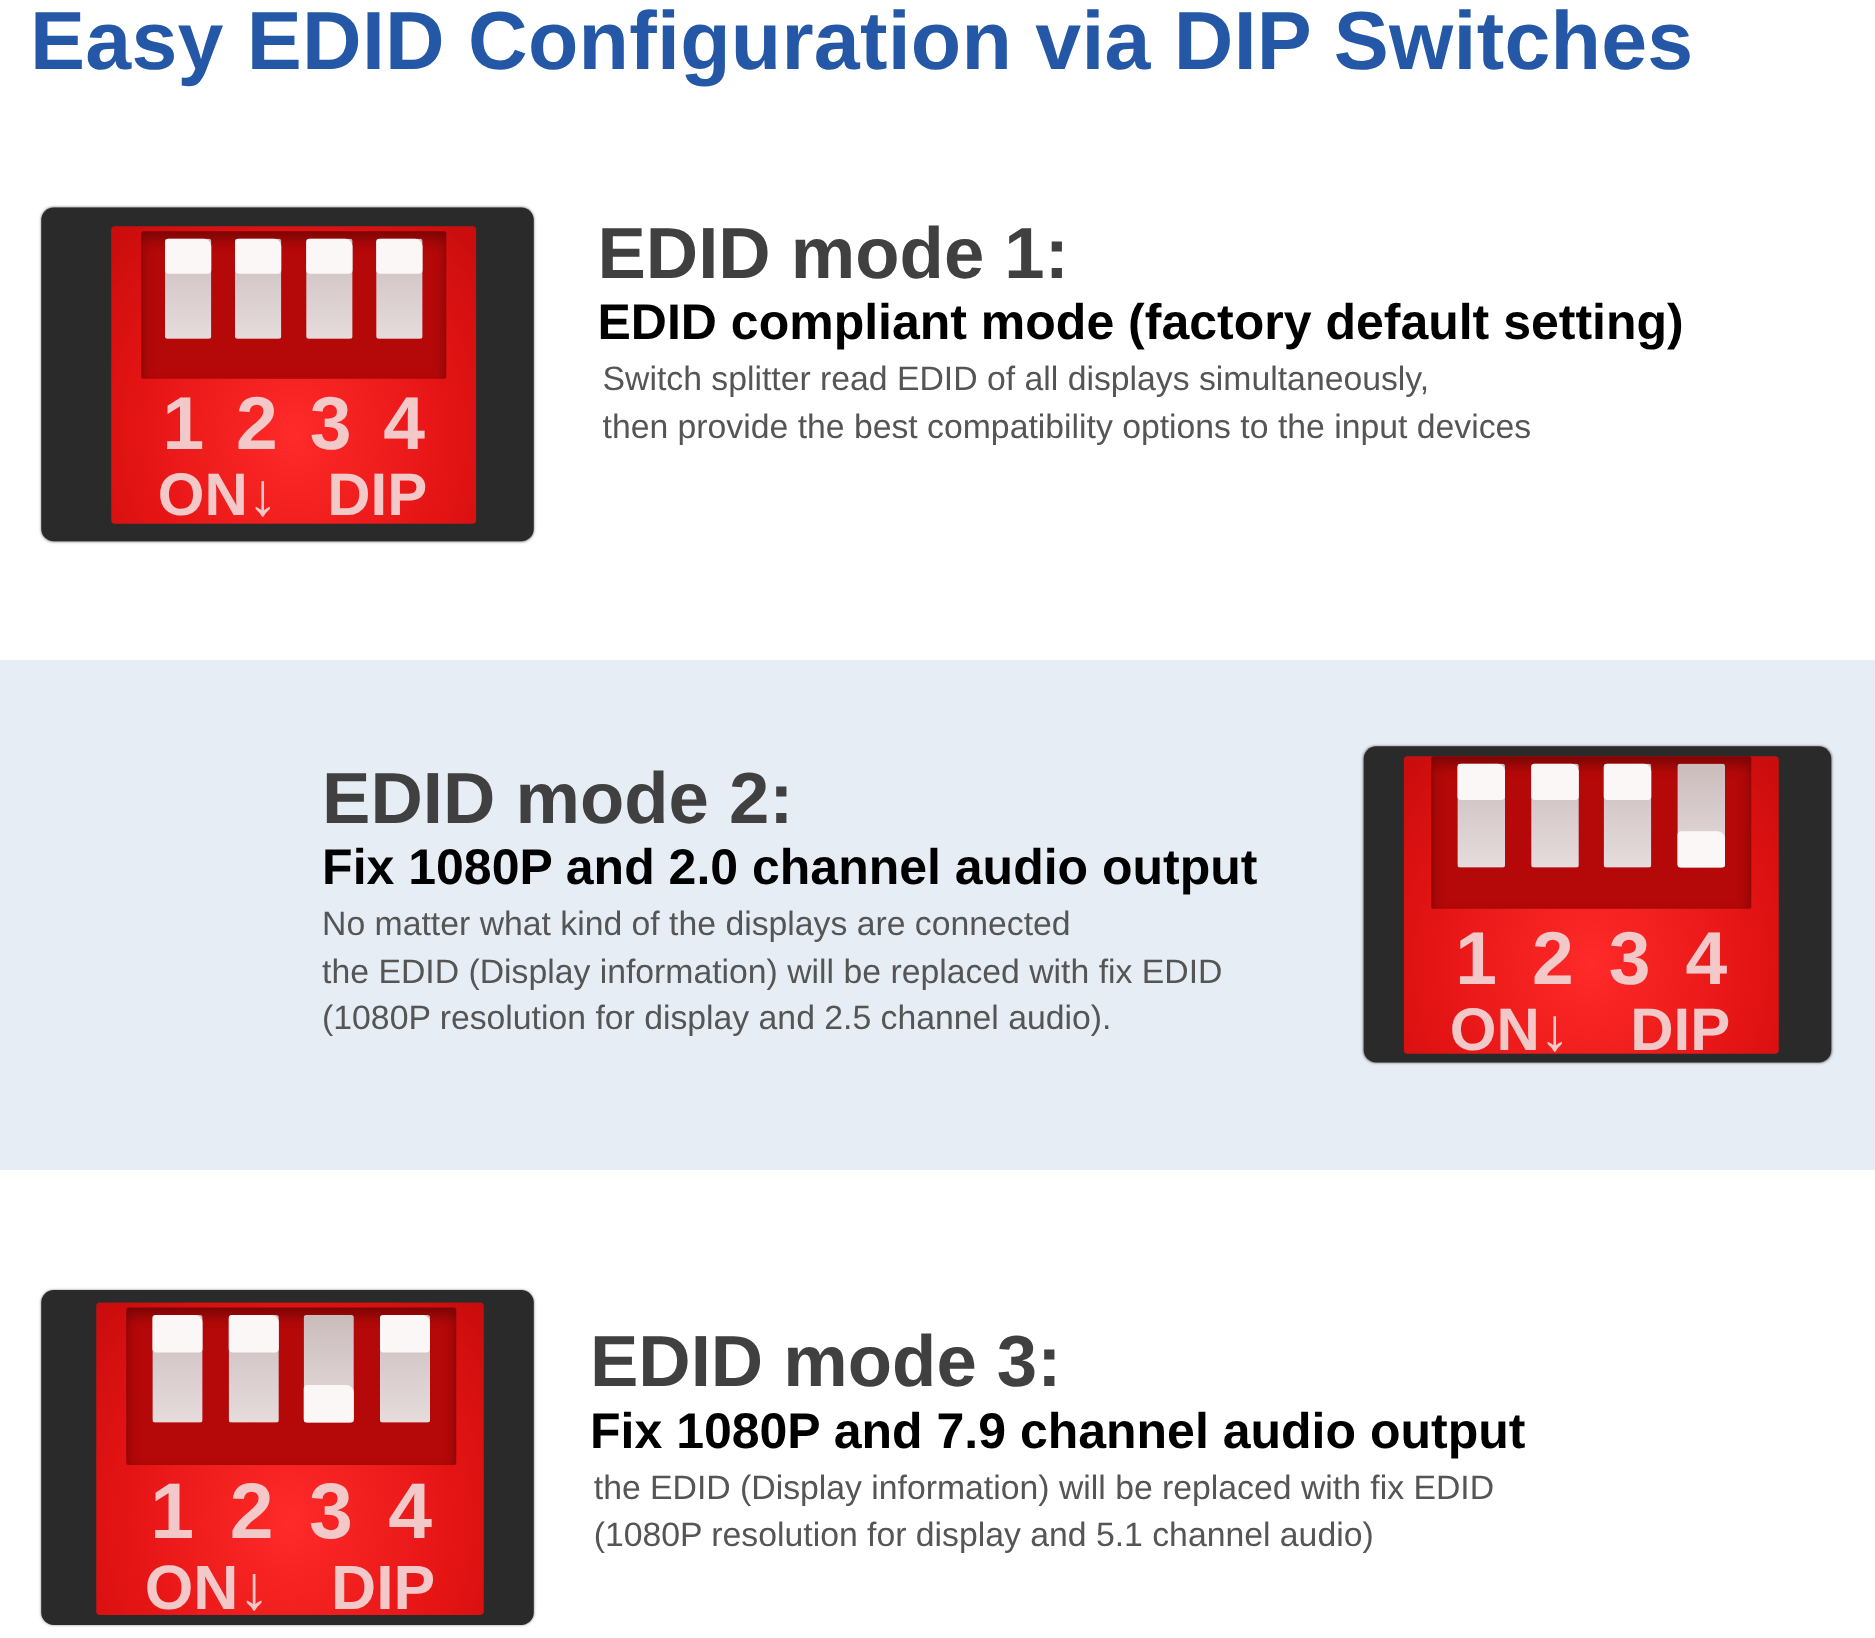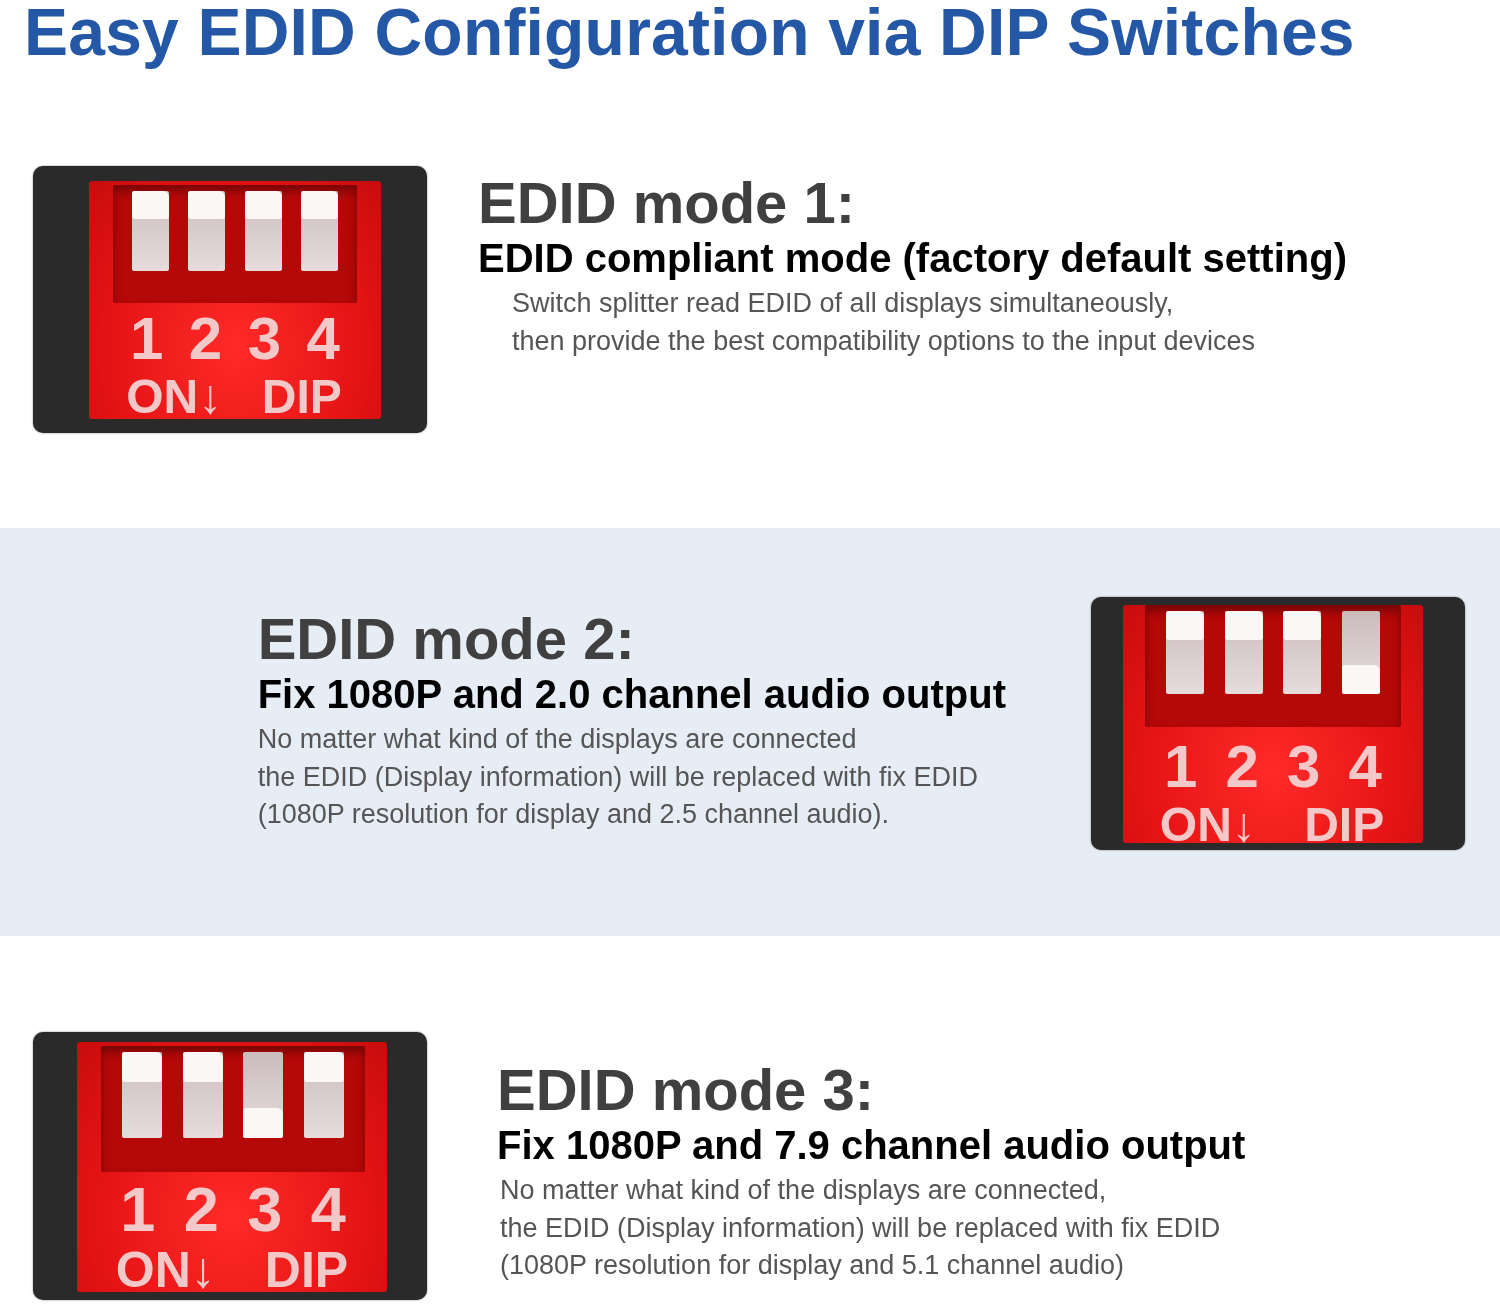--- a/index.html
+++ b/index.html
@@ -118,37 +118,36 @@
       <div class="labels" style="left: 38.8px; width: 232.4px; top: 203px; font-size: 50px; line-height: 1;">
         <span>ON↓</span>
         <span>DIP</span>
       </div>
     </div>
 </div>
 
 <div class="mode" style="left:478px; top:171px;">
   <div class="h1">EDID mode 1:</div>
   <div class="h2">EDID compliant mode (factory default setting)</div>
-  <div class="desc" style="padding-left:4px;margin-left:30px;">
+  <div class="desc" style="padding-left:4px;">
     <div>Switch splitter read EDID of all displays simultaneously,</div>
     <div>then provide the best compatibility options to the input devices</div>
   </div>
 </div>
 
 <div class="mode right" style="right:494px; top:607px;">
   <div class="h1">EDID mode 2:</div>
   <div class="h2">Fix 1080P and 2.0 channel audio output</div>
   <div class="desc">
     <div>No matter what kind of the displays are connected</div>
     <div>the EDID (Display information) will be replaced with fix EDID</div>
     <div>(1080P resolution for display and 2.5 channel audio).</div>
   </div>
 </div>
 
-<div class="mode" style="left:497px; top:1058px;">
+<div class="mode" style="left:472px; top:1058px;">
   <div class="h1">EDID mode 3:</div>
   <div class="h2">Fix 1080P and 7.9 channel audio output</div>
   <div class="desc" style="padding-left:3px;">
-    <div>No matter what kind of the displays are connected,</div>
     <div>the EDID (Display information) will be replaced with fix EDID</div>
     <div>(1080P resolution for display and 5.1 channel audio)</div>
   </div>
 </div>
 
 </body></html>

